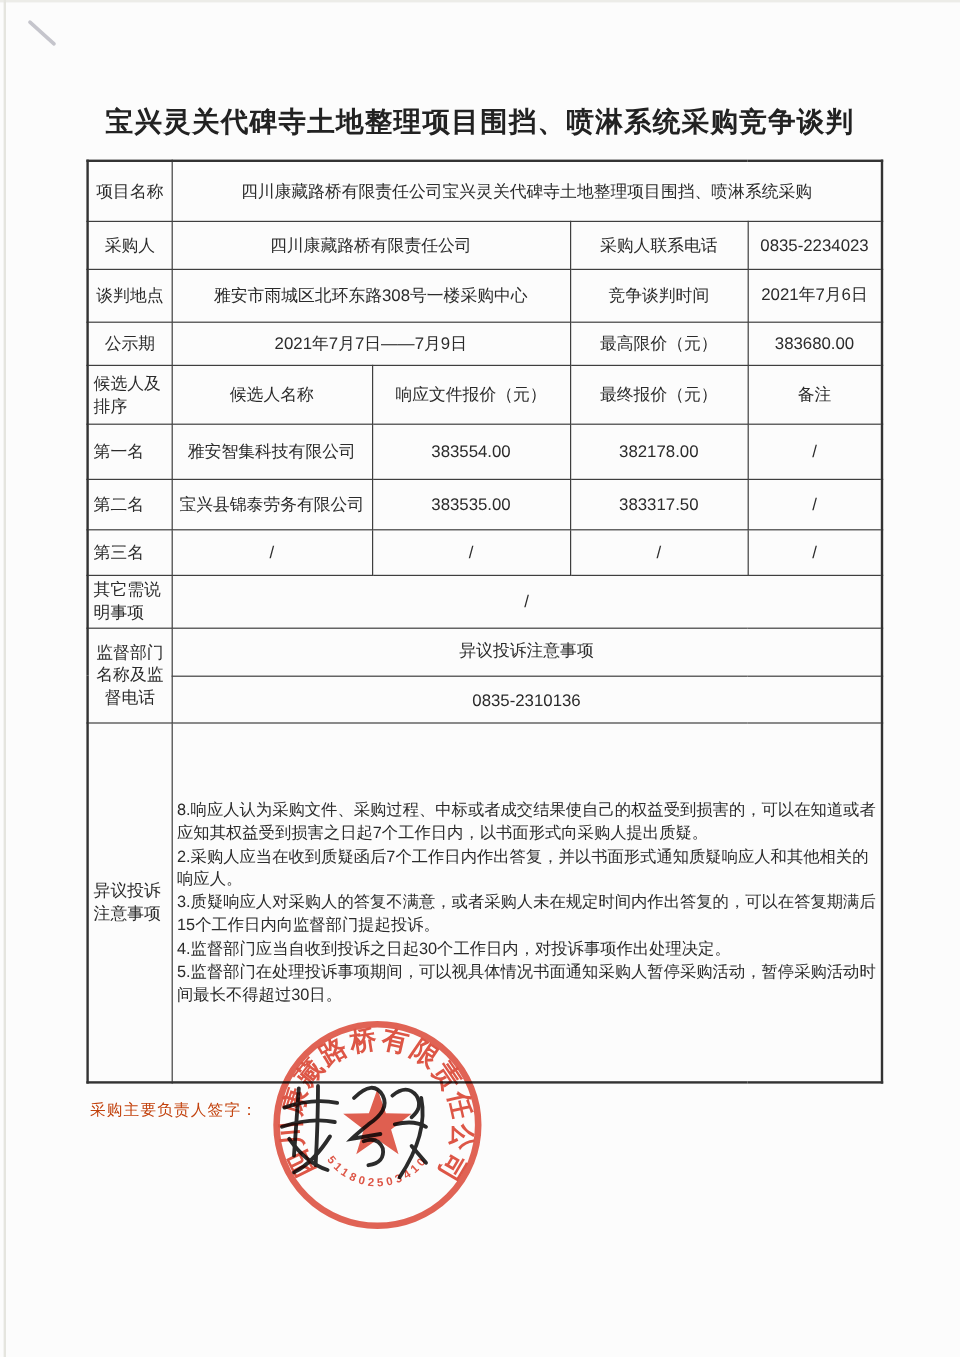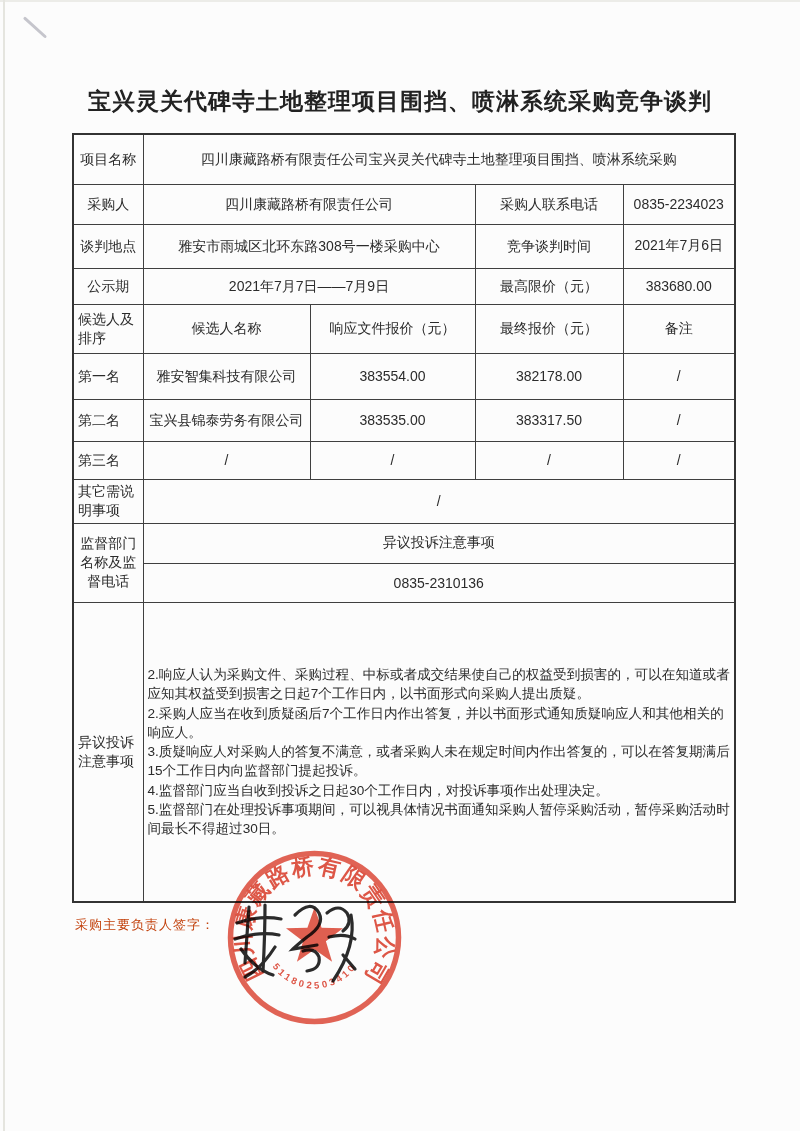--- a/index.html
+++ b/index.html
@@ -110,21 +110,21 @@
   <tr style="height:40px">
     <td class="lbl" rowspan="2">监督部门名称及监督电话</td>
     <td colspan="4">异议投诉注意事项</td>
   </tr>
   <tr style="height:39px">
     <td colspan="4">0835-2310136</td>
   </tr>
   <tr style="height:300px">
     <td class="lbl" style="text-align:left;padding-left:4px">异议投诉注意事项</td>
     <td class="obj-text" colspan="4">
-      <div class="obj-line">2.响应人认为采购文件、采购过程、中标或者成交结果使自己的权益受到损害的，可以在知道或者应知其权益受到损害之日起7个工作日内，以书面形式向采购人提出质疑。</div>
+      <div class="obj-line">8.响应人认为采购文件、采购过程、中标或者成交结果使自己的权益受到损害的，可以在知道或者应知其权益受到损害之日起7个工作日内，以书面形式向采购人提出质疑。</div>
       <div class="obj-line">2.采购人应当在收到质疑函后7个工作日内作出答复，并以书面形式通知质疑响应人和其他相关的响应人。</div>
       <div class="obj-line">3.质疑响应人对采购人的答复不满意，或者采购人未在规定时间内作出答复的，可以在答复期满后15个工作日内向监督部门提起投诉。</div>
       <div class="obj-line">4.监督部门应当自收到投诉之日起30个工作日内，对投诉事项作出处理决定。</div>
       <div class="obj-line">5.监督部门在处理投诉事项期间，可以视具体情况书面通知采购人暂停采购活动，暂停采购活动时间最长不得超过30日。</div>
     </td>
   </tr>
 </tbody>
   </table>
 
 <div class="sign-row">采购主要负责人签字：</div>

